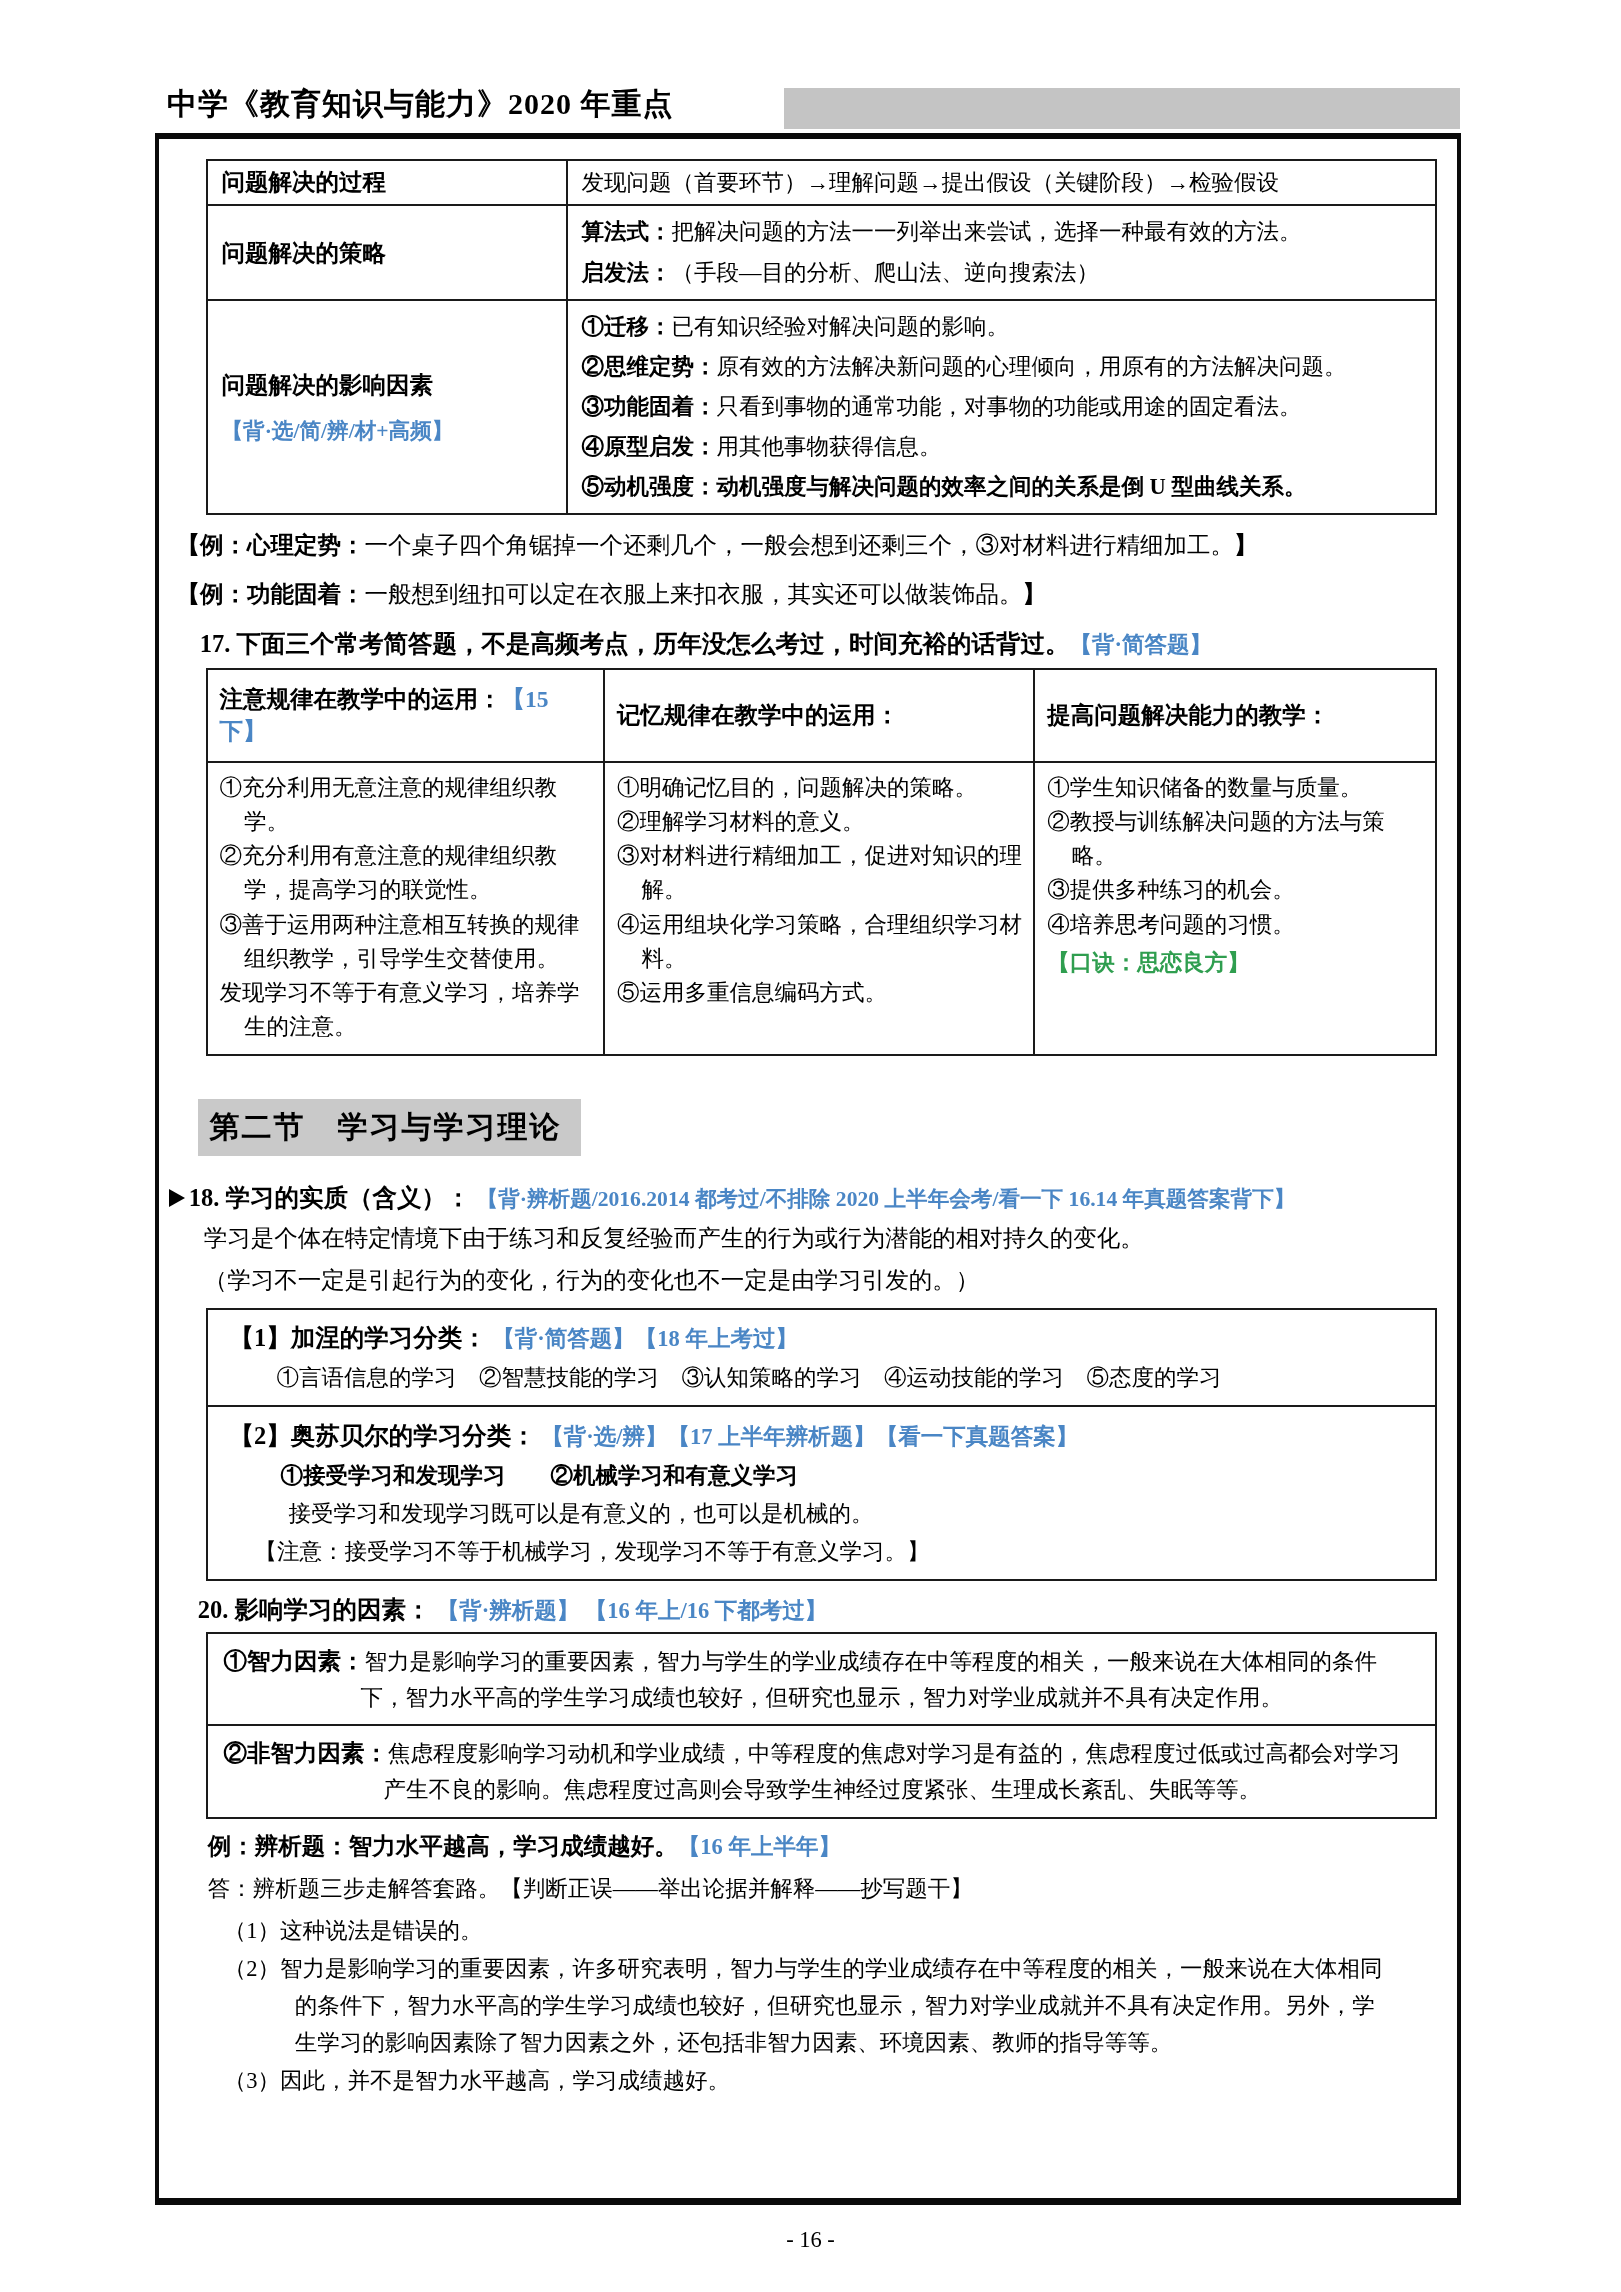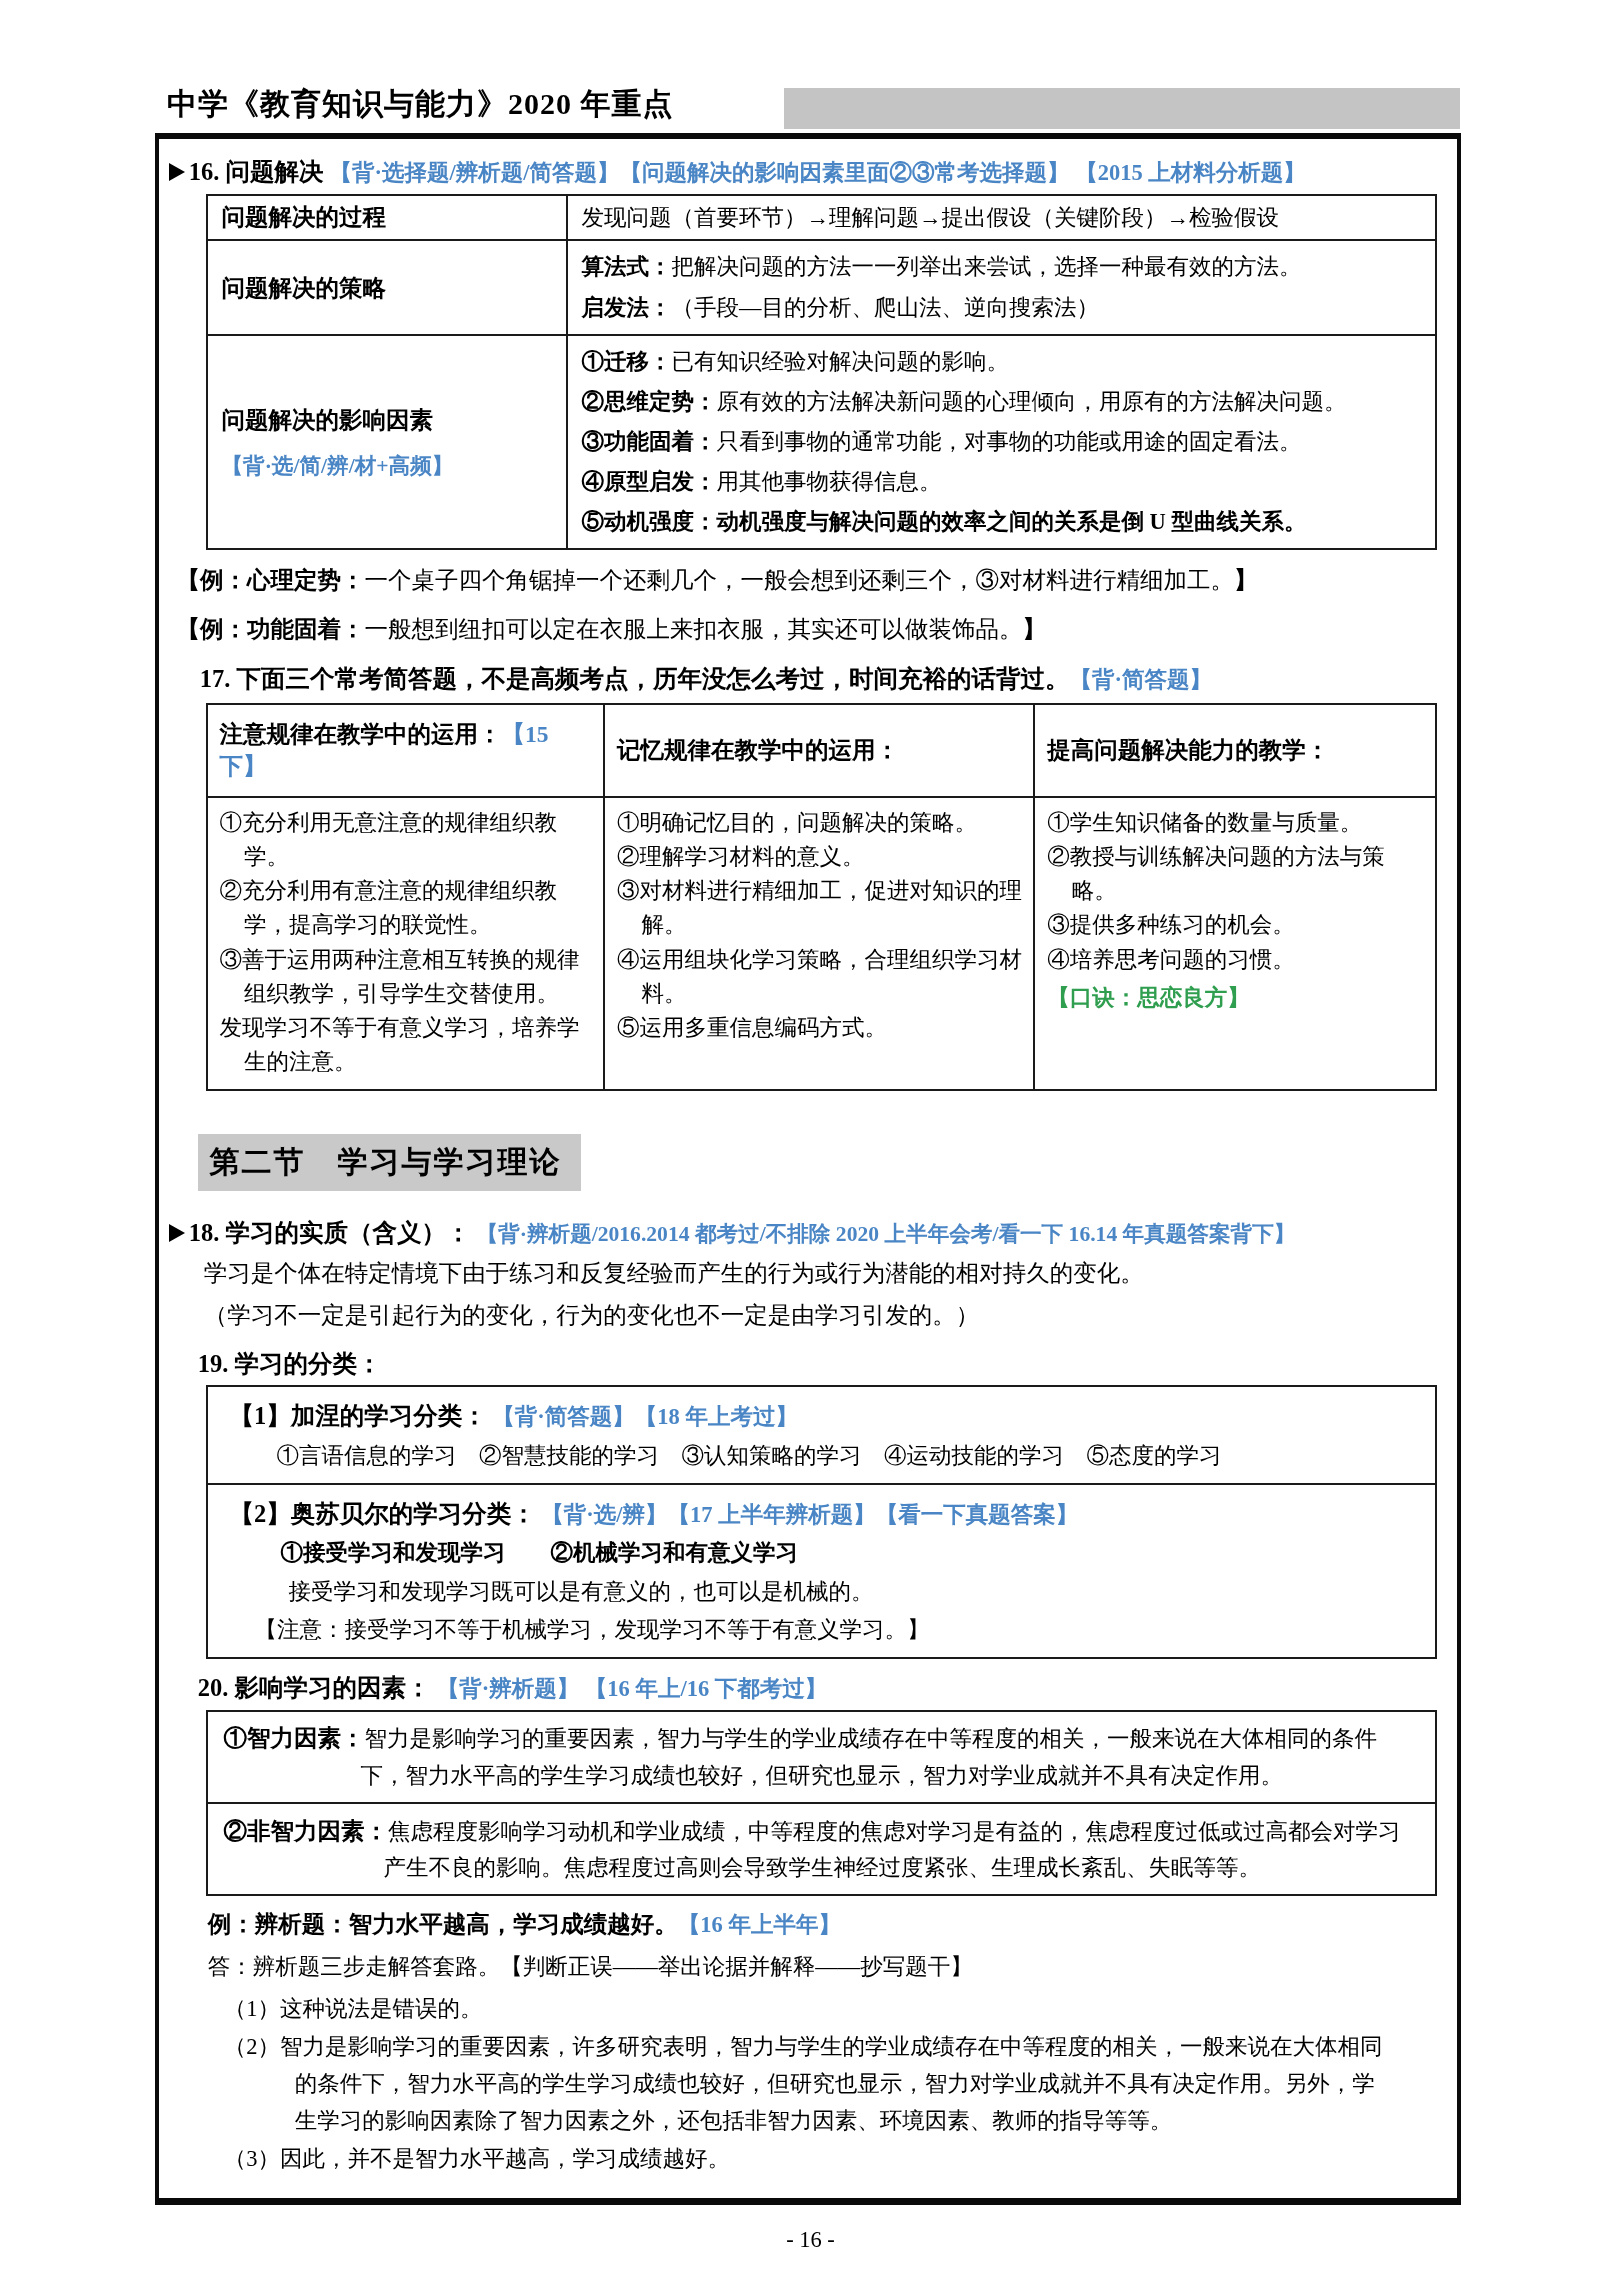--- a/index.html
+++ b/index.html
@@ -61,24 +61,20 @@
   .page-number { position:absolute; left:0; right:0; top:2227px; text-align:center; font-size:22.5px; }
 </style>
 </head>
 <body>
 
 <div class="header-title">中学《教育知识与能力》2020 年重点</div>
 <div class="header-bar"></div>
 
 <div class="frame">
 
-  <div class="sec-line" style="margin-top:2px;">
-    <span class="arrow-marker"></span><span>16. 问题解决</span>
-    <span class="tag">【背·选择题/辨析题/简答题】【问题解决的影响因素里面②③常考选择题】 【2015 上材料分析题】</span>
-  </div>
 
   <table class="t1" style="margin-top:5.9px;">
     <tbody>
         <tr>
       <td class="lbl">问题解决的过程</td>
       <td class="mid">发现问题（首要环节）→理解问题→提出假设（关键阶段）→检验假设</td>
     </tr>
     <tr>
       <td class="lbl">问题解决的策略</td>
       <td>
@@ -143,21 +139,20 @@
 
   <div><span class="sec2-heading">第二节　学习与学习理论</span></div>
 
   <div class="sec-line" style="margin-top:25.5px;">
     <span class="arrow-marker"></span><span>18. 学习的实质（含义）：</span>
     <span class="tag" style="font-size:21.6px;">【背·辨析题/2016.2014 都考过/不排除 2020 上半年会考/看一下 16.14 年真题答案背下】</span>
   </div>
   <div class="body-text" style="margin-top:3.9px;">学习是个体在特定情境下由于练习和反复经验而产生的行为或行为潜能的相对持久的变化。</div>
   <div class="body-text">（学习不一定是引起行为的变化，行为的变化也不一定是由学习引发的。）</div>
 
-  <div class="sec-line" style="margin:9.8px 0 0 29px;">19. 学习的分类：</div>
 
   <table class="bx">
     <tbody>
         <tr>
       <td>
         <div class="inner-line" style="margin-left:5.9px;">
           <span class="b" style="font-size:24.5px;">【1】加涅的学习分类：</span>
           <span class="tag">【背·简答题】【18 年上考过】</span>
         </div>
         <div class="inner-line" style="margin-left:53px;">①言语信息的学习　②智慧技能的学习　③认知策略的学习　④运动技能的学习　⑤态度的学习</div>

